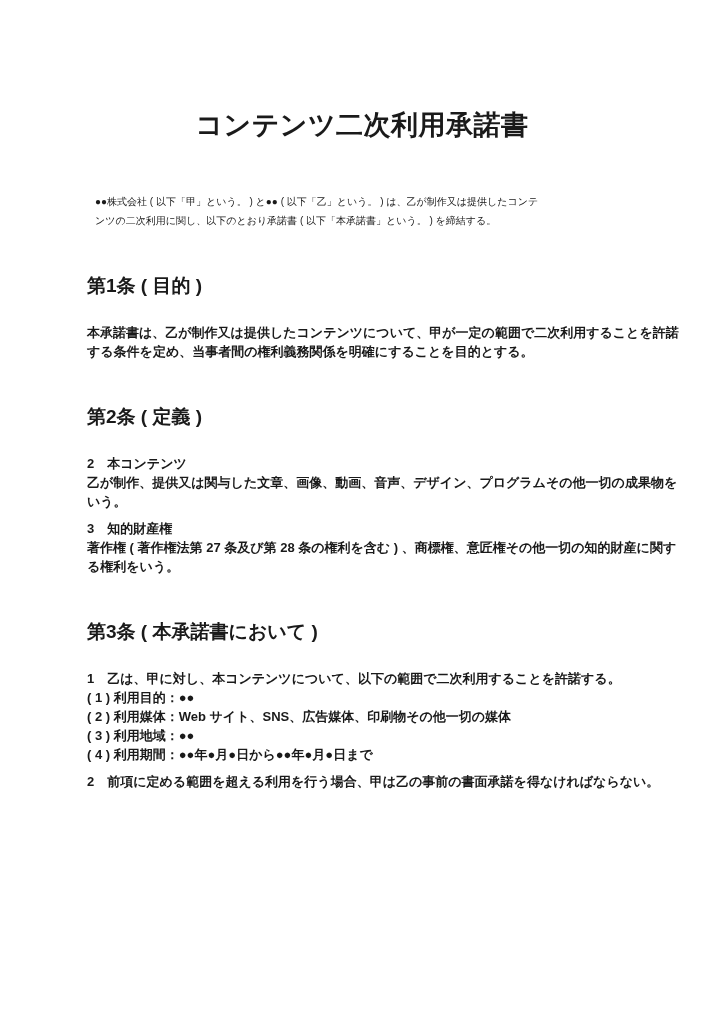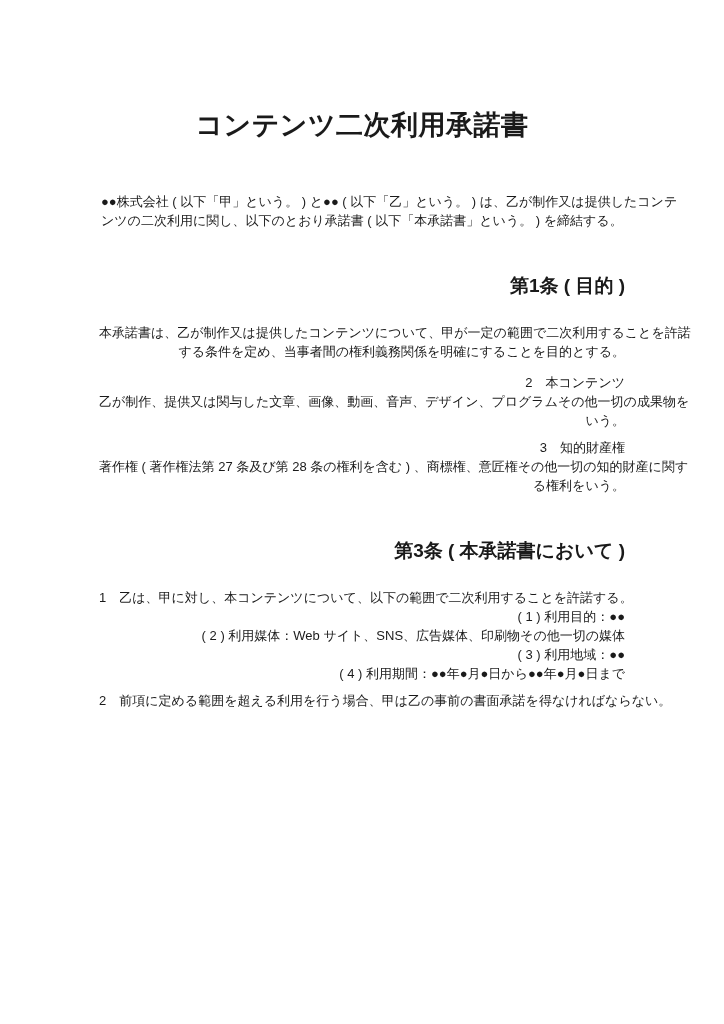--- a/index.html
+++ b/index.html
@@ -23,59 +23,60 @@
   .title {
     margin: 0;
     font-size: 27px;
     line-height: 38px;
     font-weight: 700;
     text-align: center;
     letter-spacing: 0.5px;
     white-space: pre;
   }
   .preamble {
-    margin: 48px 0 0 14px;
-    font-size: 13px;
+    margin: 48px 0 0 8px;
+    font-size: 10px;
     line-height: 19px;
     font-weight: 500;
     white-space: pre;
   }
   .article-heading {
     margin: 42px 0 24px 0;
     font-size: 19px;
     line-height: 27px;
     font-weight: 700;
     white-space: pre;
   }
   .para {
     margin: 0 0 8px 0;
     font-size: 13px;
     line-height: 19px;
-    font-weight: 400;
+    font-weight: 700;
     white-space: pre;
   }
-  section { margin: 12px; padding: 0; text-align: right; }
+  section { margin: 0; padding: 0; }
 </style>
 </head>
 <body>
 
 <div class="doc">
 
   <h1 class="title">コンテンツ二次利用承諾書</h1>
 
   <p class="preamble">●●株式会社 ( 以下「甲」という。 ) と●● ( 以下「乙」という。 ) は、乙が制作又は提供したコンテ
 ンツの二次利用に関し、以下のとおり承諾書 ( 以下「本承諾書」という。 ) を締結する。</p>
 
   <section>
     <h2 class="article-heading">第1条 ( 目的 )</h2>
     <p class="para">本承諾書は、乙が制作又は提供したコンテンツについて、甲が一定の範囲で二次利用することを許諾
 する条件を定め、当事者間の権利義務関係を明確にすることを目的とする。</p>
   </section>
 
   <section>
+    <h2 class="article-heading">第2条 ( 定義 )</h2>
     <p class="para">2　本コンテンツ
 乙が制作、提供又は関与した文章、画像、動画、音声、デザイン、プログラムその他一切の成果物を
 いう。</p>
     <p class="para">3　知的財産権
 著作権 ( 著作権法第 27 条及び第 28 条の権利を含む ) 、商標権、意匠権その他一切の知的財産に関す
 る権利をいう。</p>
   </section>
 
   <section>
     <h2 class="article-heading">第3条 ( 本承諾書において )</h2>

